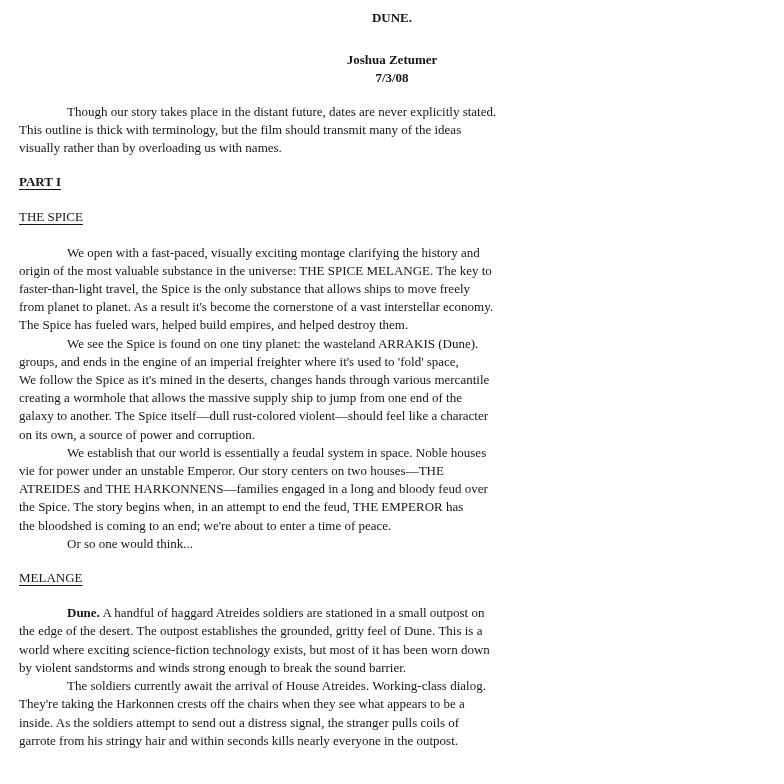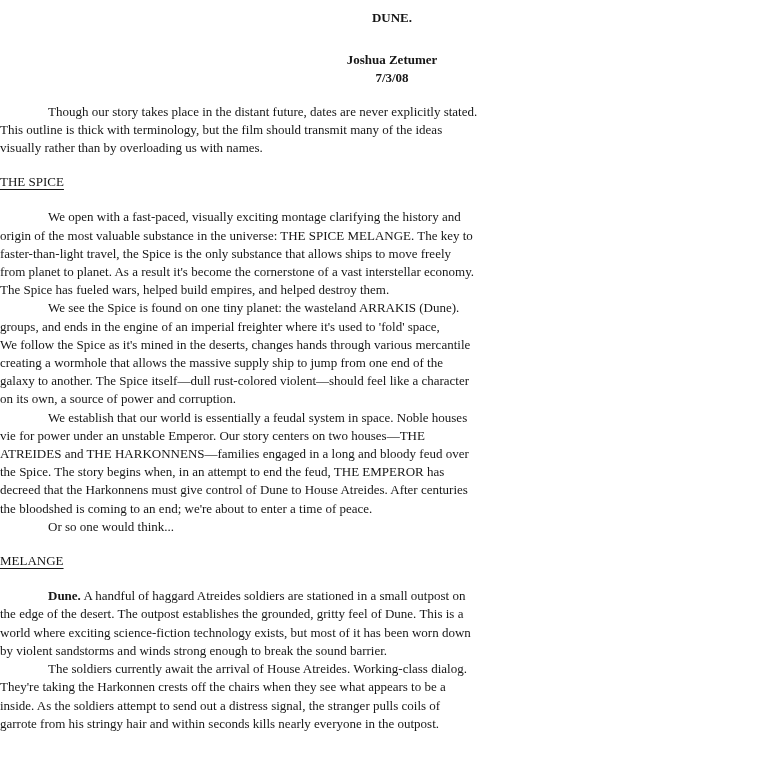--- a/index.html
+++ b/index.html
@@ -5,21 +5,21 @@
   html,body{margin:0;padding:0;}
   body{
     width:784px;height:784px;overflow:hidden;
     background:#ffffff;color:#161616;
     font-family:"Liberation Serif","DejaVu Serif",serif;
     font-size:13px;line-height:18.2px;
   }
   .title-block{padding-top:9px;text-align:center;font-weight:bold;}
   .doc-author{margin-top:24px;}
   .doc-date{}
-  .text-block{margin-top:15px;padding-right:90px;}
+  .text-block{margin-top:15px;padding-right:90px;margin-left:19px;}
   .heading{
     margin-top:16px;margin-bottom:17px;
     text-decoration:underline;text-underline-offset:3px;text-decoration-thickness:1px;
     white-space:nowrap;
   }
   .heading.bold{font-weight:bold;}
   .para{margin:0;}
   .line{white-space:nowrap;}
   .line.indent{padding-left:48px;}
   .line b{font-weight:bold;}
@@ -32,20 +32,21 @@
     <div>DUNE.</div>
     <div class="doc-author">Joshua Zetumer</div>
     <div class="doc-date">7/3/08</div>
   </div>
   <div class="text-block">
       <div class="para">
         <div class="line indent">Though our story takes place in the distant future, dates are never explicitly stated.</div>
         <div class="line">This outline is thick with terminology, but the film should transmit many of the ideas</div>
         <div class="line">visually rather than by overloading us with names.</div>
       </div>
+      <div class="heading bold">PART I</div>
       <div class="heading">THE SPICE</div>
       <div class="para">
         <div class="line indent">We open with a fast-paced, visually exciting montage clarifying the history and</div>
         <div class="line">origin of the most valuable substance in the universe: THE SPICE MELANGE. The key to</div>
         <div class="line">faster-than-light travel, the Spice is the only substance that allows ships to move freely</div>
         <div class="line">from planet to planet. As a result it's become the cornerstone of a vast interstellar economy.</div>
         <div class="line">The Spice has fueled wars, helped build empires, and helped destroy them.</div>
       </div>
       <div class="para">
         <div class="line indent">We see the Spice is found on one tiny planet: the wasteland ARRAKIS (Dune).</div>
@@ -53,21 +54,20 @@
         <div class="line">We follow the Spice as it's mined in the deserts, changes hands through various mercantile</div>
         <div class="line">creating a wormhole that allows the massive supply ship to jump from one end of the</div>
         <div class="line">galaxy to another. The Spice itself—dull rust-colored violent—should feel like a character</div>
         <div class="line">on its own, a source of power and corruption.</div>
       </div>
       <div class="para">
         <div class="line indent">We establish that our world is essentially a feudal system in space. Noble houses</div>
         <div class="line">vie for power under an unstable Emperor. Our story centers on two houses—THE</div>
         <div class="line">ATREIDES and THE HARKONNENS—families engaged in a long and bloody feud over</div>
         <div class="line">the Spice. The story begins when, in an attempt to end the feud, THE EMPEROR has</div>
-        <div class="line">decreed that the Harkonnens must give control of Dune to House Atreides. After centuries</div>
         <div class="line">the bloodshed is coming to an end; we're about to enter a time of peace.</div>
       </div>
       <div class="para">
         <div class="line indent">Or so one would think...</div>
       </div>
       <div class="heading">MELANGE</div>
       <div class="para">
         <div class="line indent"><b>Dune.</b> A handful of haggard Atreides soldiers are stationed in a small outpost on</div>
         <div class="line">the edge of the desert. The outpost establishes the grounded, gritty feel of Dune. This is a</div>
         <div class="line">world where exciting science-fiction technology exists, but most of it has been worn down</div>

